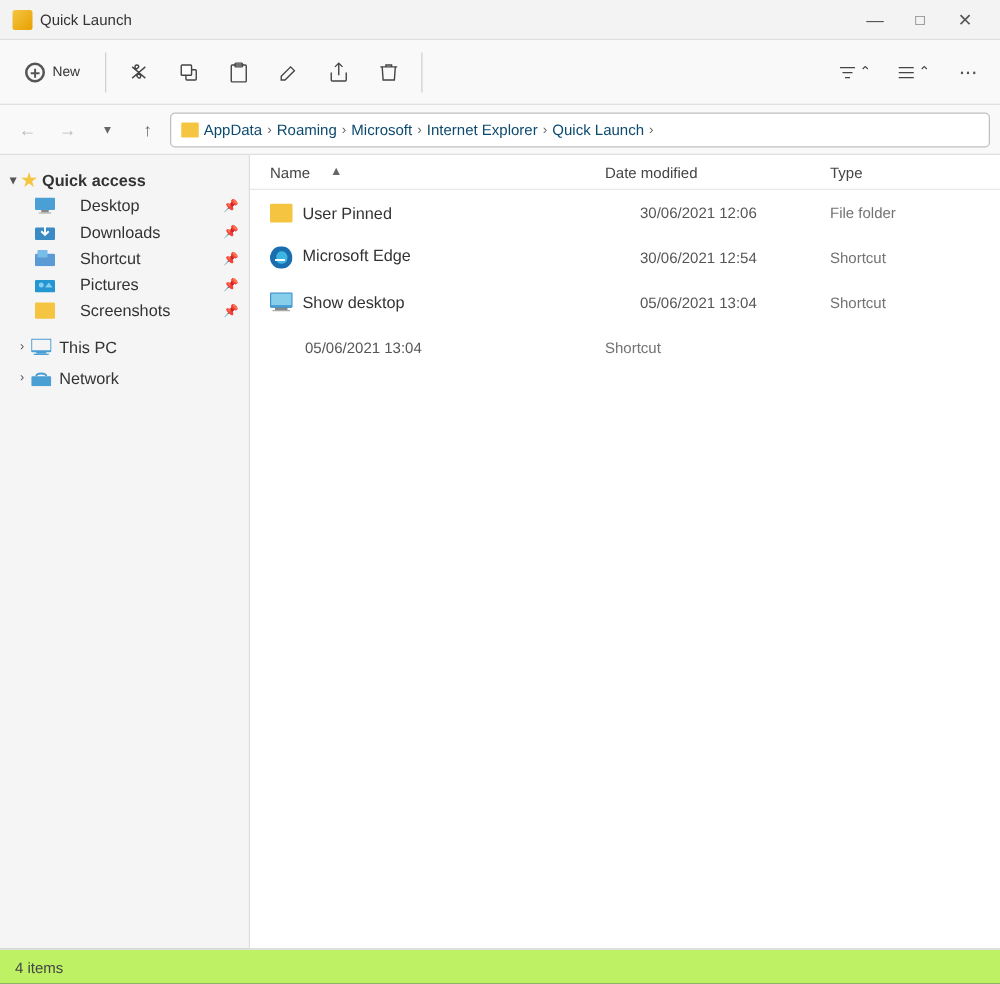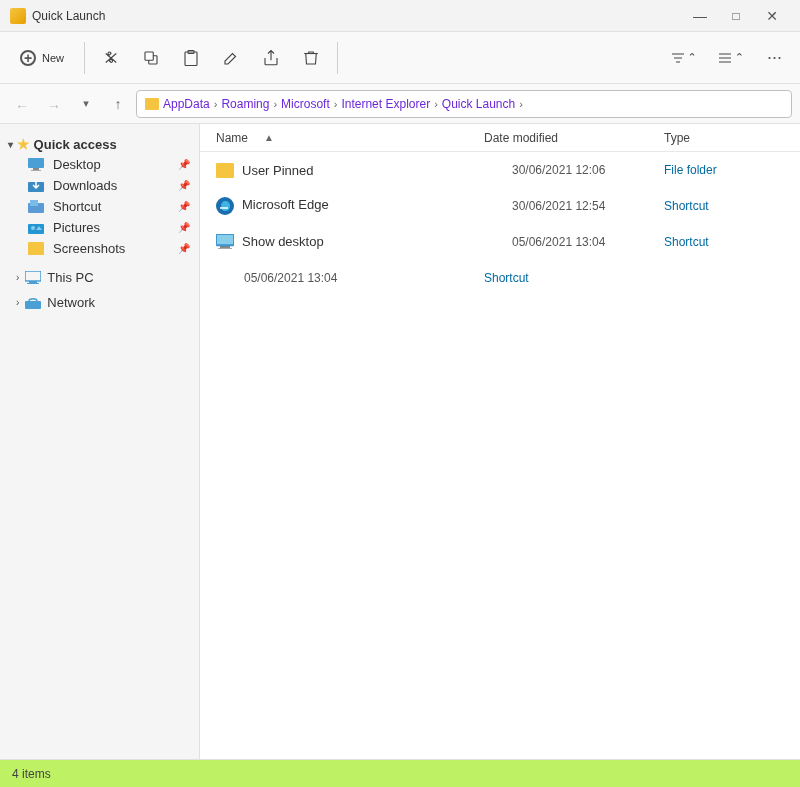--- a/index.html
+++ b/index.html
@@ -99,21 +99,21 @@
       color: #333;
     }
     .address-folder-icon {
       width: 14px; height: 12px;
       background: #f5c542;
       border-radius: 1px;
       display: inline-block;
       flex-shrink: 0;
     }
     .address-separator { color: #666; font-size: 11px; }
-    .address-text { color: #6d28d9; }
+    .address-text { color: #0c4a6e; }
 
     
     .main-layout {
       display: flex;
       height: calc(787px - 32px - 52px - 40px - 28px);
     }
 
     
     .sidebar {
       width: 200px;
@@ -125,21 +125,21 @@
     }
     .sidebar-section-header {
       display: flex; align-items: center; gap: 4px;
       padding: 4px 8px 2px 8px;
       cursor: pointer;
       font-size: 13px; font-weight: 600; color: #333;
     }
     .chevron { font-size: 10px; color: #555; }
     .star-icon { color: #f5c542; font-size: 14px; }
     .sidebar-item {
-      display: flex; align-items: center; gap: 9px;
+      display: flex; align-items: center; gap: 20px;
       padding: 3px 8px 3px 28px;
       cursor: pointer;
       font-size: 13px; color: #333;
       border-radius: 4px;
       position: relative;
     }
     .sidebar-pin {
       position: absolute; right: 8px;
       font-size: 10px; color: #888;
     }
@@ -186,21 +186,21 @@
       height: 36px;
       align-items: center;
       cursor: pointer;
       border-radius: 4px;
     }
     .file-name-cell {
       display: flex; align-items: flex-start; gap: 8px;
       font-size: 13px; color: #333;
     }
     .file-date { font-size: 12px; color: #555; margin-left: 28px; }
-    .file-type { font-size: 12px; color: #0369a1; }
+    .file-type { font-size: 12px; color: #737373; }
 
     
     .icon-folder-yellow {
       width: 18px; height: 15px;
       background: #f5c542;
       border-radius: 1px;
       display: inline-block;
     }
 
     

